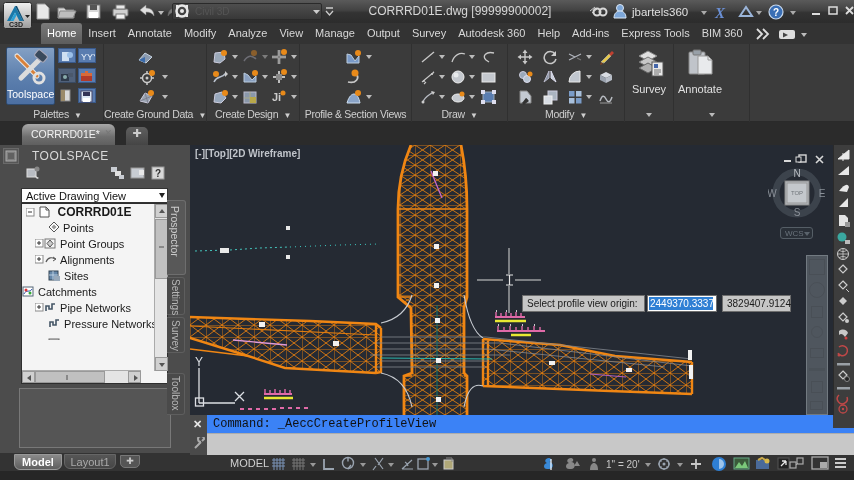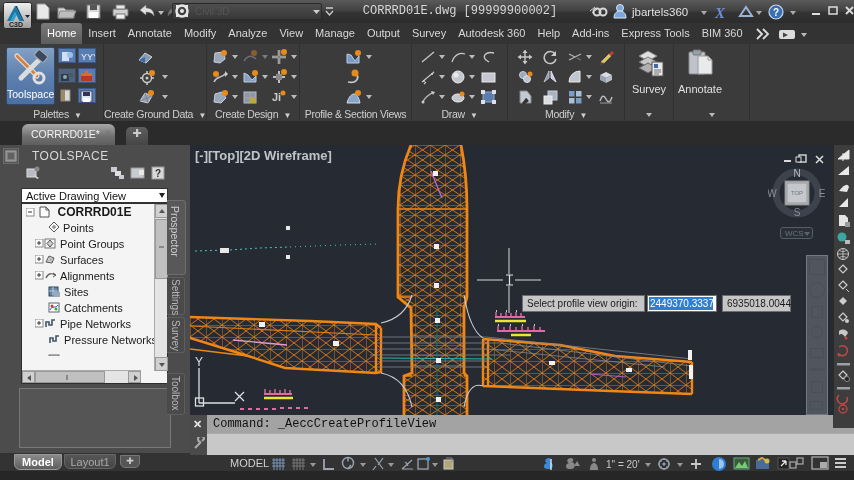--- a/index.html
+++ b/index.html
@@ -7,21 +7,21 @@
 body { font-family:"Liberation Sans", sans-serif; }
 .abs { position:absolute; }
 #stage { position:relative; width:854px; height:480px; background:#3a3a3a; }
 
 
 #titlebar { left:0; top:0; width:854px; height:23px;
   background:linear-gradient(#5a5a5a,#424242 45%,#333 55%,#2c2c2c); }
 #applogo { left:3px; top:2px; width:29px; height:27px; z-index:30;}
 #qat { left:34px; top:2px; height:19px; color:#ddd; }
 #wsbox { left:172px; top:3px; width:150px; height:17px; background:linear-gradient(#4e4e4e,#383838); border:1px solid #2a2a2a; border-radius:2px; }
-#title-text { left:300px; top:4px; width:320px; text-align:center; color:#d6d6d6; font-size:12px;font-family:Liberation Mono, monospace; }
+#title-text { left:300px; top:4px; width:320px; text-align:center; color:#d6d6d6; font-size:12px; }
 #infocenter { left:588px; top:3px; height:18px; color:#ccc; font-size:12px; }
 #winbtns { left:810px; top:5px; color:#ddd; font-size:11px; letter-spacing:3px;}
 
 
 #ribbontabs { left:0; top:23px; width:854px; height:21px; background:#333333; }
 .rtab { display:inline-block; padding:4px 6px 0 6px; height:21px; color:#d8d8d8; font-size:11px; }
 .rtab.active { background:linear-gradient(#7a7a7a,#5c5c5c); color:#fff; border-radius:3px 3px 0 0; }
 
 
 #ribbon { left:0; top:44px; width:854px; height:78px; background:#3b3b3b; border-bottom:1px solid #2a2a2a;}
@@ -463,36 +463,29 @@
             <rect x="0" y="0" width="8" height="8" fill="#fff" stroke="#888"></rect>
             <path d="M2 4 h4 M4 2 v4" stroke="#333"></path>
           </svg><svg width="13" height="11" style="vertical-align:-1px">
             <rect x="1" y="1" width="10" height="9" fill="none" stroke="#777"></rect>
             <path d="M6 2 L9 5.5 L6 9 L3 5.5 Z" fill="#ccc" stroke="#555"></path>
           </svg>&nbsp;Point Groups</div>
       <div class="trow" style="padding-left:13px"><svg width="9" height="9" style="vertical-align:0px">
             <rect x="0" y="0" width="8" height="8" fill="#fff" stroke="#888"></rect>
             <path d="M2 4 h4 M4 2 v4" stroke="#333"></path>
           </svg><svg width="13" height="11" style="vertical-align:-1px">
-            <path d="M2 8 L5 2 L10 4 L8 9 Z" fill="#ddd" stroke="#555"></path>
-            <path d="M2 8 L10 4 M5 2 L8 9" stroke="#888" stroke-width=".6"></path>
-          </svg>&nbsp;Surfaces</div>
-      <div class="trow" style="padding-left:13px"><svg width="9" height="9" style="vertical-align:0px">
-            <rect x="0" y="0" width="8" height="8" fill="#fff" stroke="#888"></rect>
-            <path d="M2 4 h4 M4 2 v4" stroke="#333"></path>
-          </svg><svg width="13" height="11" style="vertical-align:-1px">
             <path d="M2 8 C4 3 8 3 11 5" fill="none" stroke="#555" stroke-width="1.2"></path>
             <path d="M9 3 l3 2 l-3 2" fill="none" stroke="#555"></path>
           </svg>&nbsp;Alignments</div>
       <div class="trow" style="padding-left:26px"><svg width="13" height="11" style="vertical-align:-1px">
             <rect x="1" y="1" width="9" height="9" fill="#68a" stroke="#345"></rect>
             <path d="M1 5 h9 M5 1 v9" stroke="#cde" stroke-width=".8"></path>
             <rect x="6" y="6" width="6" height="5" fill="#9ab"></rect>
           </svg>&nbsp;Sites</div>
-      <div class="trow" style="padding-left:26px"><svg width="13" height="11" style="vertical-align:-1px">
+      <div class="trow" style=""><svg width="13" height="11" style="vertical-align:-1px">
             <rect x="1" y="1" width="10" height="9" fill="#fff" stroke="#567"></rect>
             <path d="M2 8 C4 3 8 7 10 3" fill="none" stroke="#35a" stroke-width="1"></path>
             <circle cx="4" cy="4" r="1.5" fill="#d33"></circle>
             <circle cx="8" cy="7" r="1.5" fill="#3a3"></circle>
           </svg>&nbsp;Catchments</div>
       <div class="trow" style="padding-left:13px"><svg width="9" height="9" style="vertical-align:0px">
             <rect x="0" y="0" width="8" height="8" fill="#fff" stroke="#888"></rect>
             <path d="M2 4 h4 M4 2 v4" stroke="#333"></path>
           </svg><svg width="13" height="11" style="vertical-align:-1px">
             <path d="M2 9 v-5 h3 v3 h3 v-5 h3" fill="none" stroke="#456" stroke-width="1.6"></path>
@@ -631,21 +624,21 @@
         <path d="M9 223 V258 M9 258 H45"></path>
         <rect x="5.5" y="253" width="8" height="8"></rect>
         <path d="M45 247 l9 9 M54 247 l-9 9"></path>
       </g>
       <text x="5" y="221" fill="#dcdfe4" font-size="12" font-family="Liberation Sans">Y</text>
 
       <path d="M319 103 V129 M319 141 V168 M287 135 H313 M325 135 H351" stroke="#d8d8d8" stroke-width="1"></path>
       <path d="M316 130 h7 M316 140 h7 M319.5 130 v10" stroke="#e8e8e8" stroke-width="1.2" fill="none"></path>
     </svg>
     
-    <div class="abs" style="left:5px;top:3px;color:#c0c4ca;font-size:13px;font-weight:bold">[-][Top][2D Wireframe]</div>
+    <div class="abs" style="left:5px;top:3px;color:#c0c4ca;font-size:10px;font-weight:bold">[-][Top][2D Wireframe]</div>
     
     <div class="abs" style="left:592px;top:6px">
       <svg width="46" height="12">
           <rect x="2" y="7" width="7" height="2" fill="#d8d8d8"></rect>
           <rect x="17" y="2" width="7" height="7" fill="none" stroke="#d8d8d8" stroke-width="1.4"></rect>
           <rect x="15" y="4" width="3" height="5" fill="#1d212a"></rect>
           <rect x="14" y="4" width="5" height="5" fill="none" stroke="#d8d8d8" stroke-width="1"></rect>
           <path d="M34 3 l7 7 M41 3 l-7 7" stroke="#d8d8d8" stroke-width="1.6"></path>
         </svg>
     </div>
@@ -675,21 +668,21 @@
       <div class="abs" style="left:3px;top:92px;width:14px;height:10px;border:1px solid rgba(70,75,82,.6)"></div>
       <div class="abs" style="left:2px;top:112px;width:16px;height:3px;background:rgba(70,75,82,.5)"></div>
       <div class="abs" style="left:4px;top:125px;width:12px;height:12px;border:1px solid rgba(70,75,82,.6)"></div>
       <div class="abs" style="left:3px;top:145px;width:13px;height:9px;border:1px solid rgba(70,75,82,.6)"></div>
     </div>
     
     <div class="abs" style="left:332px;top:150px;width:123px;height:17px;background:#c6c6c6;border:1px solid #6e6e6e;color:#1a1a1a;font-size:10px;padding:2px 0 0 4px;white-space:nowrap">Select profile view origin:</div>
     <div class="abs" style="left:457px;top:150px;width:70px;height:17px;background:#fff;border:1px solid #6e6e6e">
       <div class="abs" style="left:1px;top:1px;width:64px;height:13px;background:#2e7fd4;color:#fff;font-size:10px;padding:1px 0 0 1px;white-space:nowrap;overflow:hidden">2449370.3337</div>
     </div>
-    <div class="abs" style="left:532px;top:150px;width:69px;height:17px;background:#c6c6c6;border:1px solid #6e6e6e;color:#1a1a1a;font-size:10px;padding:2px 0 0 4px;white-space:nowrap">6935018.0044</div>
+    <div class="abs" style="left:532px;top:150px;width:69px;height:17px;background:#c6c6c6;border:1px solid #6e6e6e;color:#1a1a1a;font-size:10px;padding:2px 0 0 4px;white-space:nowrap">3829407.9124</div>
   </div>
 
   <div id="rightbar" class="abs" style="left:833px;top:145px;width:21px;height:270px;background:#3d3d3d;border-left:1px solid #2a2a2a">
     <svg width="20" height="270" viewBox="0 0 20 270">
       <g fill="#e8e8e8">
         <path d="M4 14 L15 5 L15 14 Z M9 8 l0 8" stroke="#e8e8e8"></path>
         <path d="M4 30 L15 21 L15 30 Z"></path>
         <path d="M5 46 Q13 36 15 42 L13 47 Z"></path>
         <path d="M5 62 L14 53 L14 62 Z"></path>
       </g>
@@ -720,21 +713,21 @@
       </g>
     </svg>
   </div>
   <div id="cmdzone" class="abs">
     <div class="abs" style="left:0;top:0;width:17px;height:40px;background:#4a4a4a">
       <div class="abs" style="left:3px;top:3px;color:#e8e8e8;font-size:11px;font-weight:bold;font-family:'Liberation Sans',sans-serif">✕</div>
       <svg width="14" height="14" style="position:absolute;left:2px;top:22px">
           <path d="M3 11 L9 5 M9 5 a3 3 0 1 1 3 -3 l-2 2" stroke="#aaa" stroke-width="2" fill="none"></path>
         </svg>
     </div>
-    <div class="abs" style="left:17px;top:0;width:647px;height:19px;background:#a3a3a3;border-bottom:1px solid #adadad;color:#111;font-size:12px;padding:2px 0 0 6px">Command: _AeccCreateProfileView</div>
+    <div class="abs" style="left:17px;top:0;width:647px;height:19px;background:#3b82f6;border-bottom:1px solid #adadad;color:#111;font-size:12px;padding:2px 0 0 6px">Command: _AeccCreateProfileView</div>
   </div>
   <div class="abs" style="left:833px;top:415px;width:21px;height:13px;background:#3d3d3d"></div>
 
   <div id="statusbar" class="abs" style="left:190px;top:455px;width:664px;height:18px">
     <span class="abs" style="left:40px;top:2px;color:#d0d0d0;font-size:11px">MODEL</span>
     <svg width="664" height="18" viewBox="0 0 664 18" class="abs" style="left:0;top:0">
       <g transform="translate(82,1)">
         <g stroke="#7a94b8" stroke-width="1">
             <path d="M2 2 v12 M5 2 v12 M8 2 v12 M11 2 v12 M0 4 h13 M0 7 h13 M0 10 h13"></path>
           </g>

